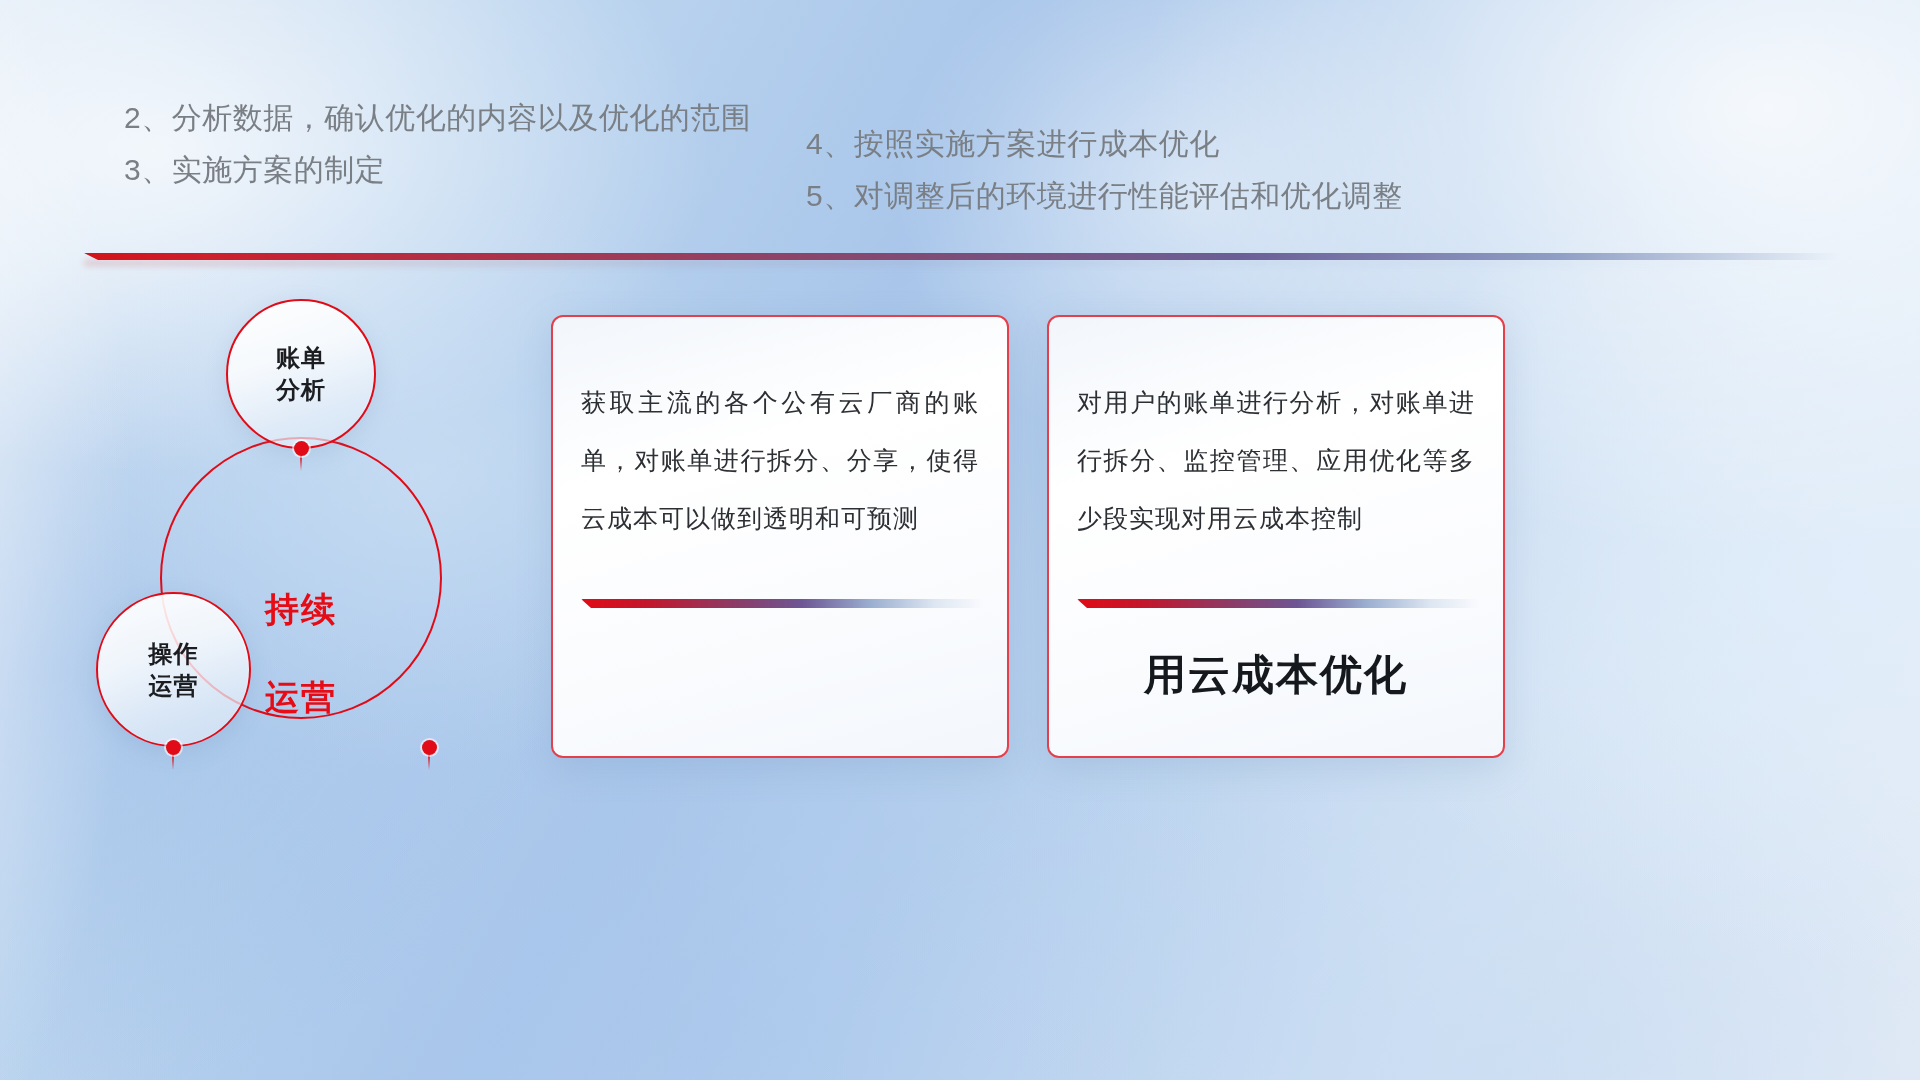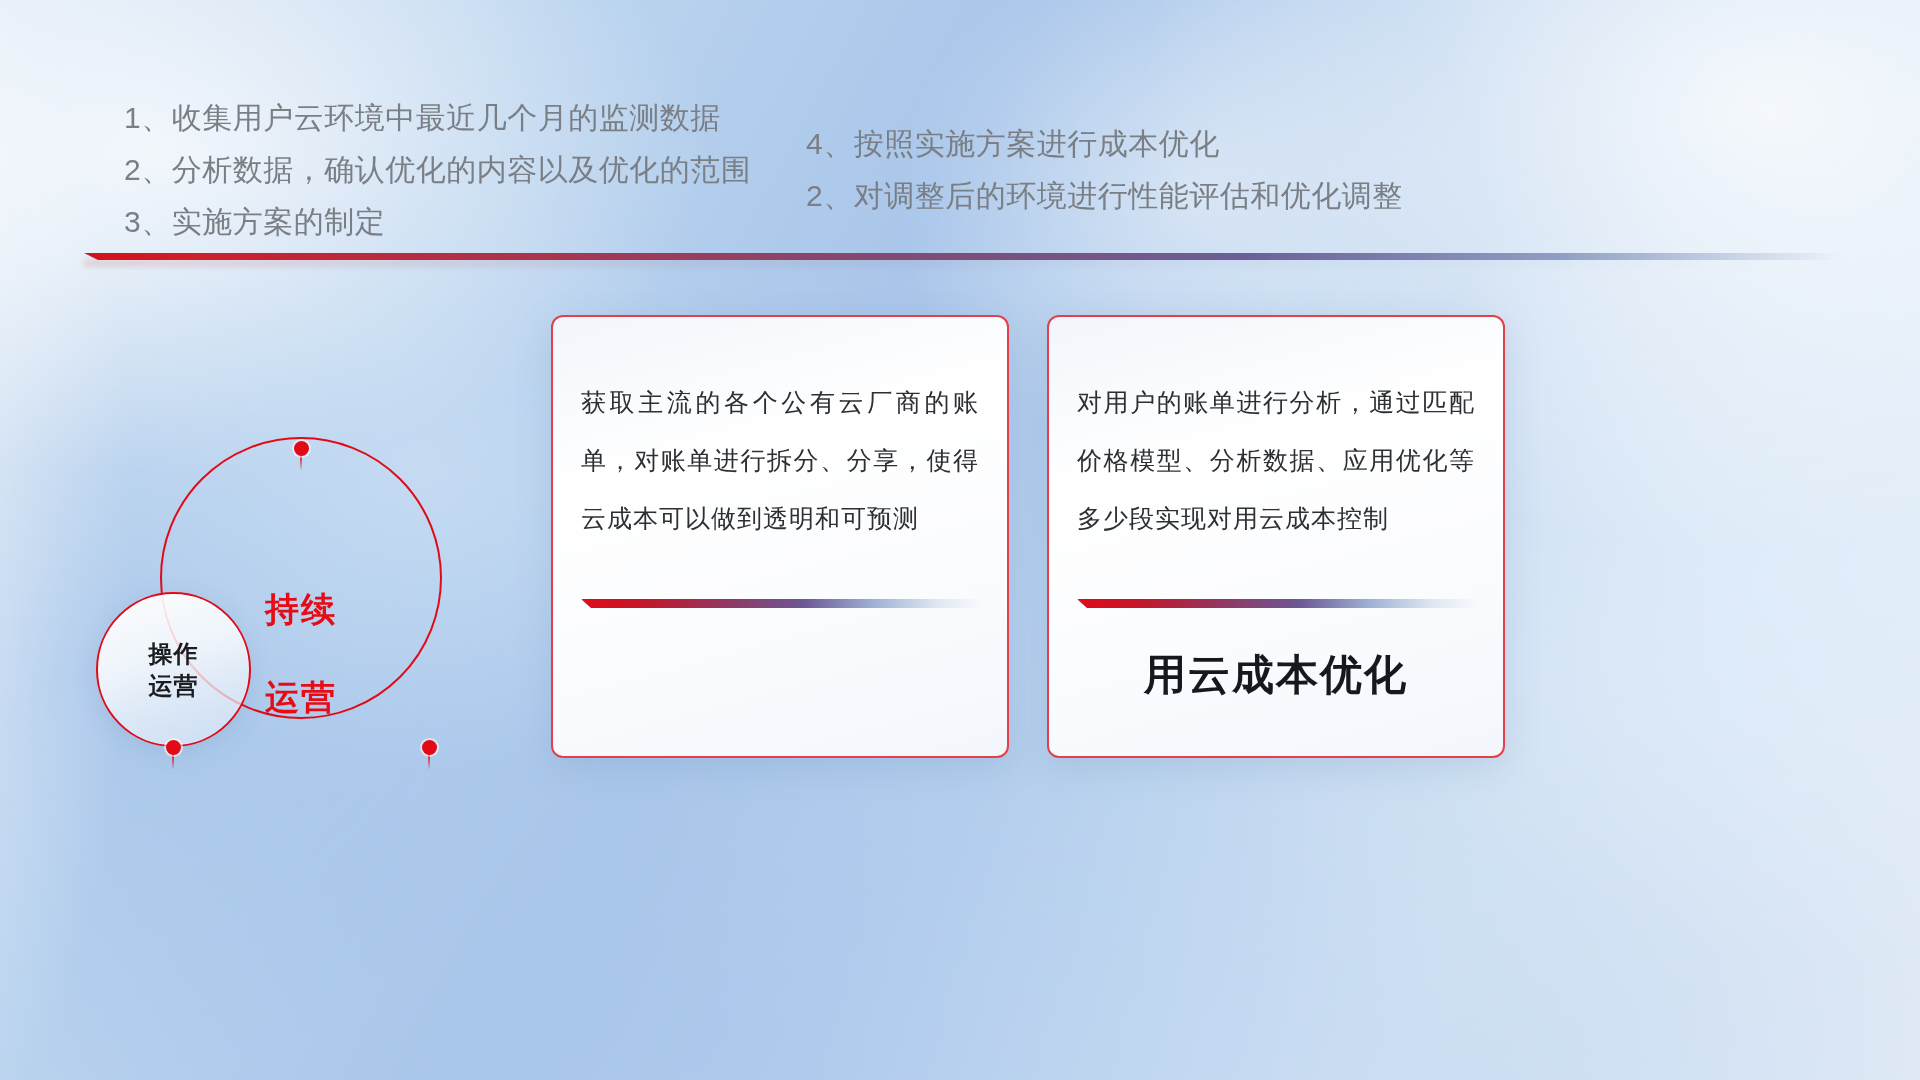--- a/index.html
+++ b/index.html
@@ -121,44 +121,49 @@
 
 <div id="bg">
   <div class="bgLayer b1"></div>
   <div class="bgLayer b2"></div>
   <div class="bgLayer b3"></div>
   <div class="bgLayer b4"></div>
   <div class="bgLayer b5"></div>
 </div>
 
 <div id="listLeft">
-  <div class="li">1、收集用户云环境中最近几个月的监测数据</div>
   <div class="li">2、分析数据，确认优化的内容以及优化的范围</div>
   <div class="li">3、实施方案的制定</div>
 </div>
 
 <div id="listRight">
   <div class="li">4、按照实施方案进行成本优化</div>
-  <div class="li">2、对调整后的环境进行性能评估和优化调整</div>
+  <div class="li">5、对调整后的环境进行性能评估和优化调整</div>
 </div>
 
 <div id="topRuleShadow"></div>
 <div id="topRule"></div>
 
 <div id="venn">
 
   <div class="circ" id="cCenter"></div>
 
   <div id="centerLabel">
     <span>
       <span>持续</span><br>
       <span>运营</span>
     </span>
   </div>
 
+  <div class="circ glass" id="cTop">
+    <div class="clabel">
+      <span>账单</span><br>
+      <span>分析</span>
+    </div>
+  </div>
 
   <div class="circ glass" id="cBL">
     <div class="clabel">
       <span>操作</span><br>
       <span>运营</span>
     </div>
   </div>
 
 
   <div class="nodeTail" id="n1t"></div>
@@ -171,17 +176,17 @@
 
 <div class="card" id="card1">
   <div class="cardInner">
     <div class="cardBody">获取主流的各个公有云厂商的账单，对账单进行拆分、分享，使得云成本可以做到透明和可预测</div>
   </div>
   <div class="cardDiv"></div>
 </div>
 
 <div class="card" id="card2">
   <div class="cardInner">
-    <div class="cardBody">对用户的账单进行分析，通过匹配价格模型、分析数据、应用优化等多少段实现对用云成本控制</div>
+    <div class="cardBody">对用户的账单进行分析，对账单进行拆分、监控管理、应用优化等多少段实现对用云成本控制</div>
   </div>
   <div class="cardDiv"></div>
   <div class="cardTitle">用云成本优化</div>
 </div>
 
 </body></html>

